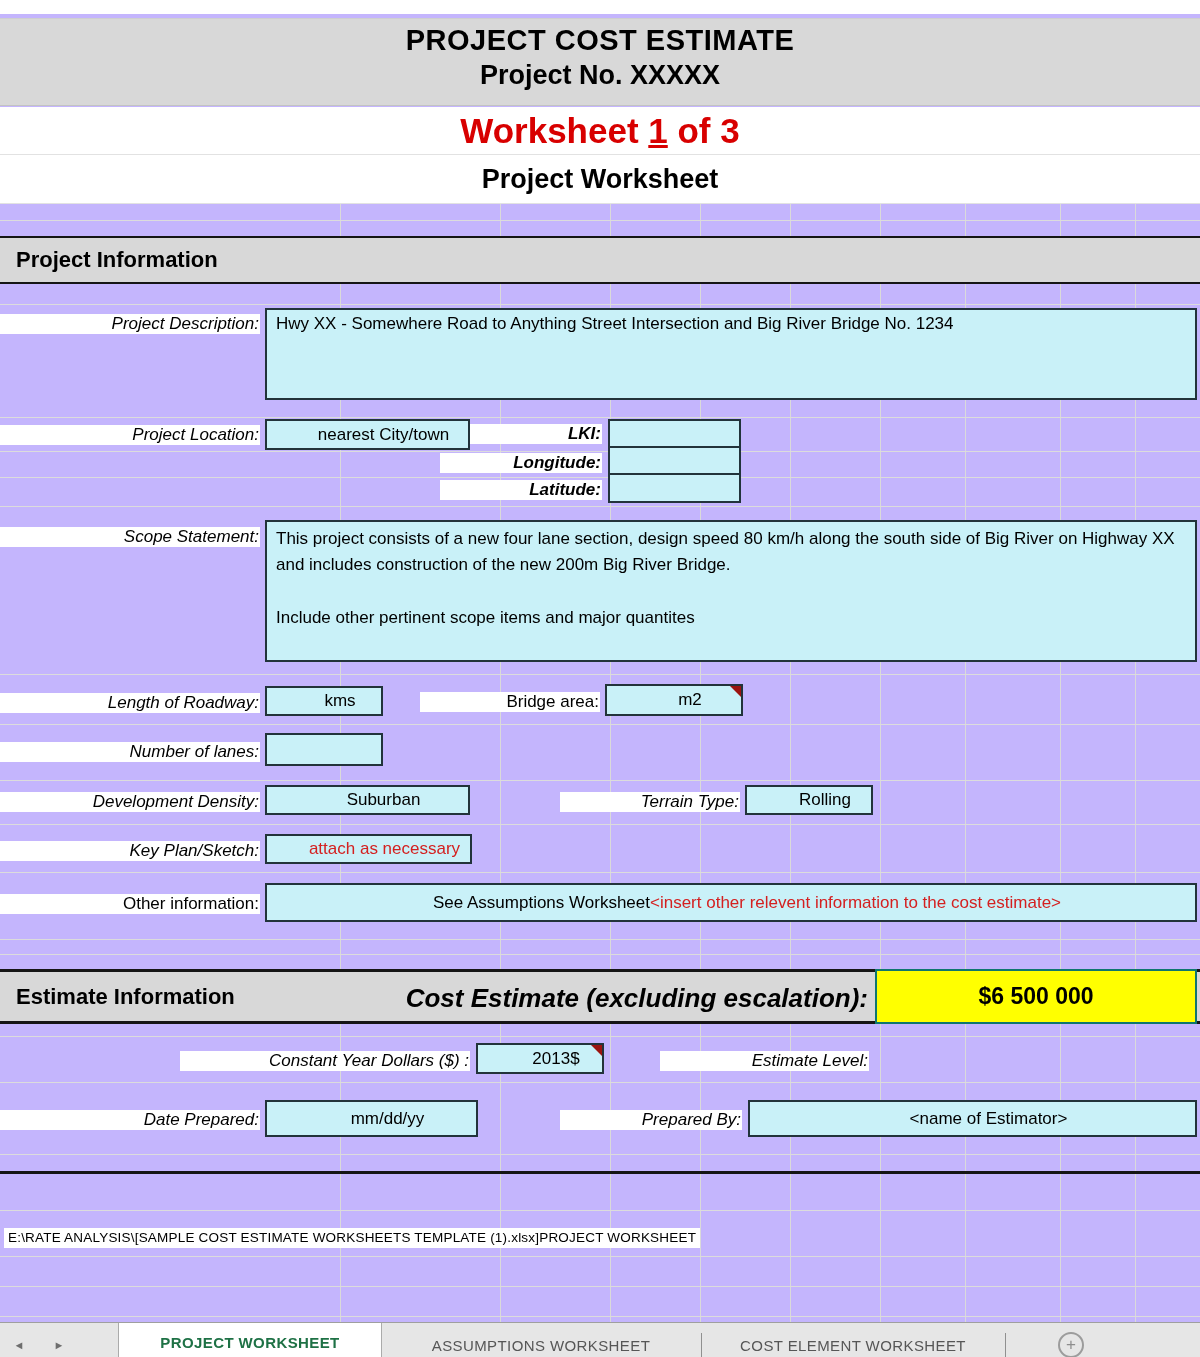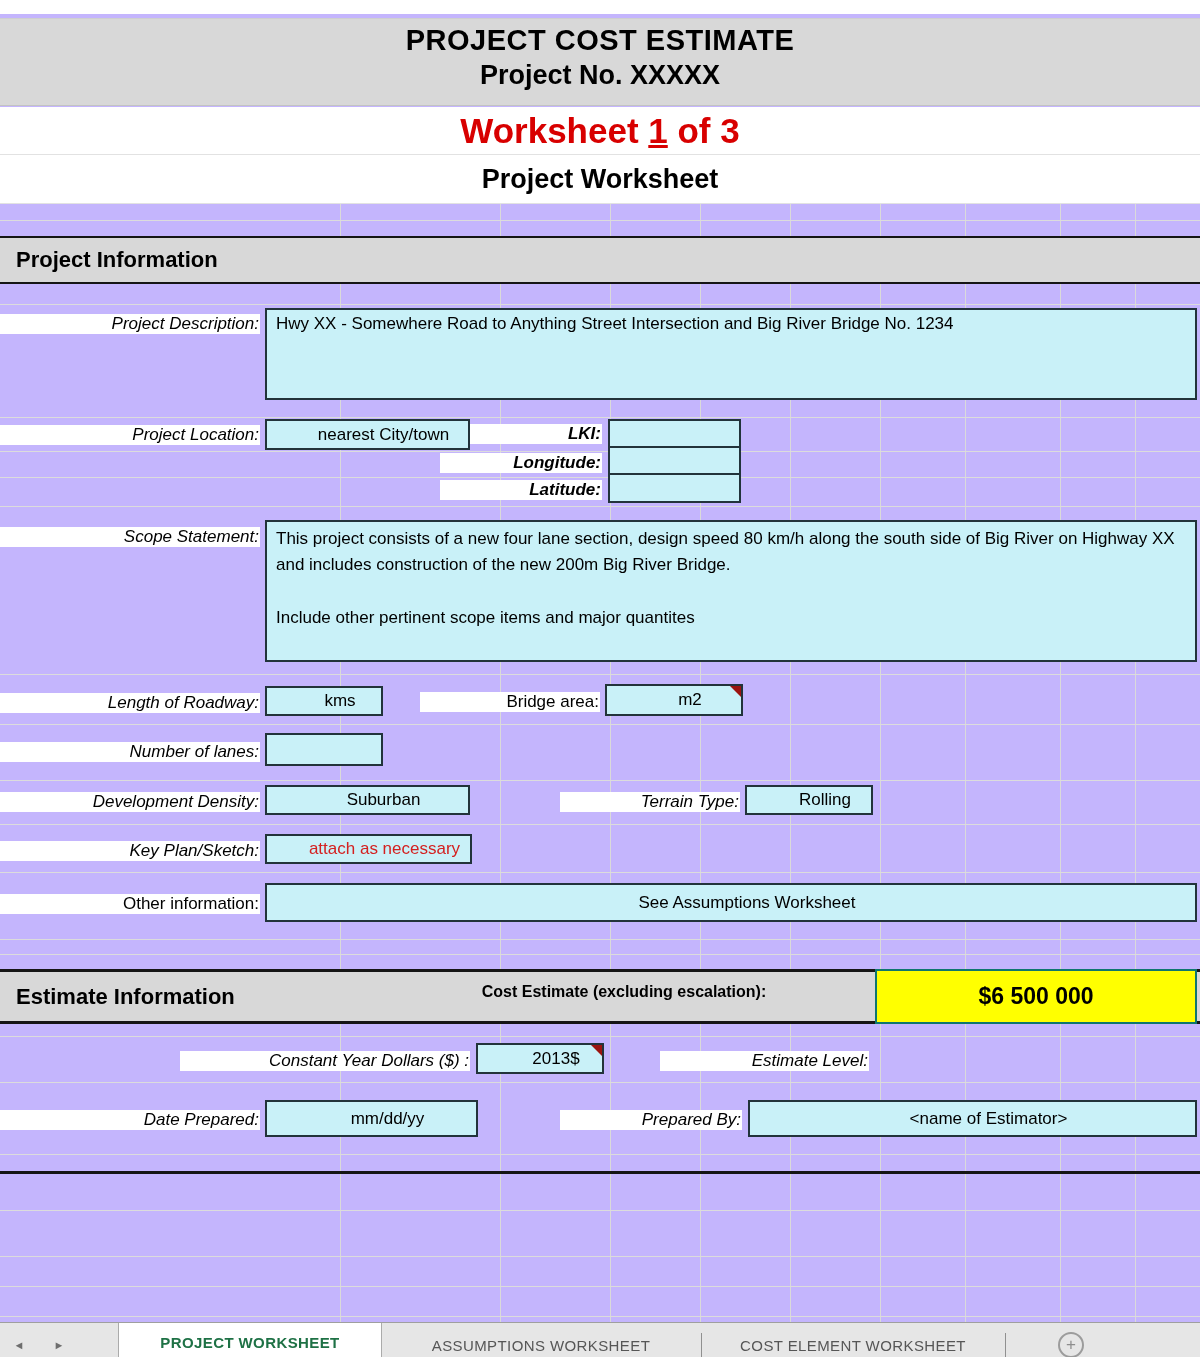--- a/index.html
+++ b/index.html
@@ -35,21 +35,21 @@
     font-size:17px; display:flex; align-items:center; justify-content:center; z-index:3;padding-left:32px; }
   .cell.topleft { align-items:flex-start; justify-content:flex-start; padding:4px 9px; }
   .red { color:#d42020; }
   .notch { position:absolute; top:0; right:0; width:0; height:0;
     border-top:11px solid #9b1410; border-left:11px solid transparent; }
 
   .scope-gap { height:26px; }
   .scope-text { line-height:1.55; }
 
   
-  .cost-label { position:absolute; font-size:16px; font-weight:bold; text-align:center; z-index:3; }
+  .cost-label { position:absolute; font-size:26px; font-weight:bold; font-style:italic; text-align:right; z-index:3; }
   .yellow-cell { position:absolute; background:#ffff00; border:2px solid #0f766e; box-sizing:border-box;
     display:flex; align-items:center; justify-content:center; font-size:23px; font-weight:bold; z-index:4; }
 
   .footer-path { position:absolute; left:4px; top:1214px; height:20px; line-height:20px;
     font-size:13.5px; background:#fff; z-index:2; padding:0 4px; letter-spacing:0.2px; }
 
   
   .tabbar { position:absolute; left:0; top:1308px; width:1200px; height:44px; background:#e6e6e6;
     border-top:1px solid #9f9f9f; box-sizing:border-box; z-index:5; }
   .nav-arrow { position:absolute; top:0; width:26px; height:44px; line-height:44px; text-align:center;
@@ -149,20 +149,21 @@
 
   <div class="label it" style="left:560px; top:778px; width:178px;">Terrain Type:</div>
   <div class="cell" style="left:745px; top:771px; width:128px; height:30px;">Rolling</div>
 
   <div class="label it" style="left:0; top:827px; width:258px;">Key Plan/Sketch:</div>
   <div class="cell red" style="left:265px; top:820px; width:207px; height:30px;">attach as necessary</div>
 
   <div class="label" style="left:0; top:880px; width:258px;">Other information:</div>
   <div class="cell" style="left:265px; top:869px; width:932px; height:39px;">
     <span>See Assumptions Worksheet </span>
+    <span class="red">&lt;insert other relevent information to the cost estimate&gt;</span>
   </div>
 
   <div class="band" style="top:955px; height:55px; border-top-width:3px; border-bottom-width:3px; display:flex; align-items:center;">
     <div class="band-title">Estimate Information</div>
   </div>
   <div class="cost-label" style="left:380px; top:969px; width:488px;">Cost Estimate (excluding escalation):</div>
   <div class="yellow-cell" style="left:875px; top:955px; width:322px; height:55px;">$6 500 000</div>
 
   <div class="label it" style="left:180px; top:1037px; width:288px;">Constant Year Dollars ($) :</div>
   <div class="cell" style="left:476px; top:1029px; width:128px; height:31px;">
@@ -173,20 +174,21 @@
   <div class="label it" style="left:660px; top:1037px; width:207px;">Estimate Level:</div>
 
   <div class="label it" style="left:0; top:1096px; width:258px;">Date Prepared:</div>
   <div class="cell" style="left:265px; top:1086px; width:213px; height:37px;">mm/dd/yy</div>
 
   <div class="label it" style="left:560px; top:1096px; width:180px;">Prepared By:</div>
   <div class="cell" style="left:748px; top:1086px; width:449px; height:37px;">&lt;name of Estimator&gt;</div>
 
   <div class="thickline" style="top:1157px;"></div>
 
+  <div class="footer-path">E:\RATE ANALYSIS\[SAMPLE COST ESTIMATE WORKSHEETS TEMPLATE (1).xlsx]PROJECT WORKSHEET</div>
 
   <div class="tabbar">
     <div class="nav-arrow" style="left:6px;">◄</div>
     <div class="nav-arrow" style="left:46px;">►</div>
 
     <div class="tab active" style="left:118px; width:264px;">PROJECT WORKSHEET</div>
     <div class="tab" style="left:382px; width:318px;">ASSUMPTIONS WORKSHEET</div>
     <div class="tab-sep" style="left:701px;"></div>
     <div class="tab" style="left:702px; width:302px;">COST ELEMENT WORKSHEET</div>
     <div class="tab-sep" style="left:1005px;"></div>

